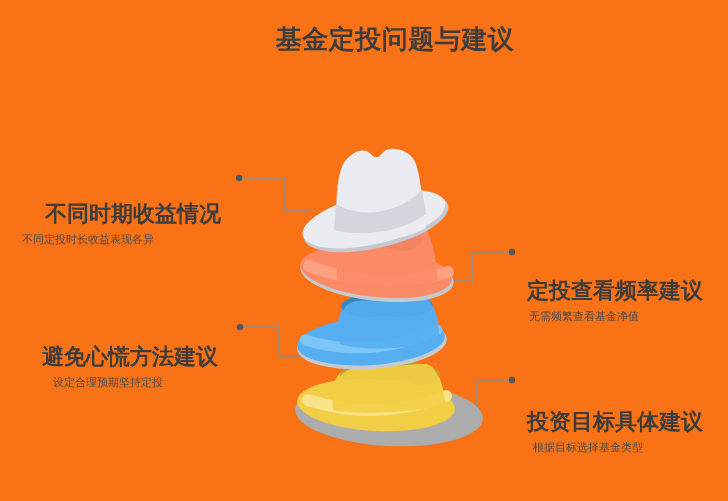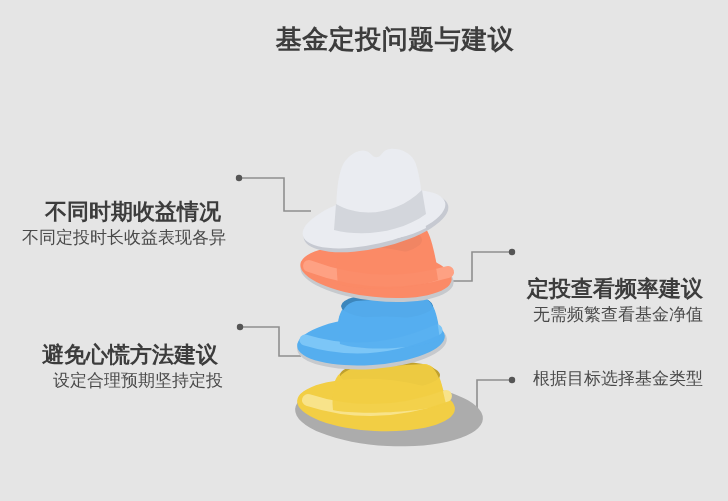--- a/index.html
+++ b/index.html
@@ -1,27 +1,27 @@
 <!DOCTYPE html>
 <html><head>
 <meta charset="utf-8">
 <style>
   html,body{margin:0;padding:0;background:#fff;}
   .stage{
-    position:relative;width:728px;height:501px;overflow:hidden;background:#e5e5e5;
-    font-family:Liberation Mono, monospace;
+    position:relative;width:728px;height:501px;overflow:hidden;background:#f97316;
+    font-family:Liberation Serif, serif;
   }
   .title{
     position:absolute;left:245px;top:22px;width:300px;margin:0;
     text-align:center;font-size:26px;font-weight:800;color:#3d3d3d;letter-spacing:0.5px;
   }
   .illu{position:absolute;left:0;top:0;}
   .label{position:absolute;}
   .label .heading{font-size:22px;font-weight:800;color:#3c3c3c;line-height:26px;white-space:nowrap;margin-top:41px;}
-  .label .desc{font-size:17px;font-weight:400;color:#4a4a4a;line-height:24px;white-space:nowrap;text-align:right;}
+  .label .desc{font-size:11px;font-weight:400;color:#4a4a4a;line-height:24px;white-space:nowrap;}
   .label-l1{left:22px;top:160px;}
   .label-l1 .heading{margin-left:23px;}
   .label-l2{left:42px;top:303px;}
   .label-l2 .desc{margin-left:11px;}
   .label-r1{left:527px;top:237px;}
   .label-r1 .desc{margin-left:2px;}
   .label-r2{left:527px;top:368px;}
   .label-r2 .desc{margin-left:6px;}
 </style>
 </head>
@@ -91,16 +91,17 @@
     <div class="heading">避免心慌方法建议</div>
     <div class="desc">设定合理预期坚持定投</div>
   </div>
 
   <div class="label label-r1">
     <div class="heading">定投查看频率建议</div>
     <div class="desc">无需频繁查看基金净值</div>
   </div>
 
   <div class="label label-r2">
+    <div class="heading">投资目标具体建议</div>
     <div class="desc">根据目标选择基金类型</div>
   </div>
 
 </div>
 
 </body></html>

